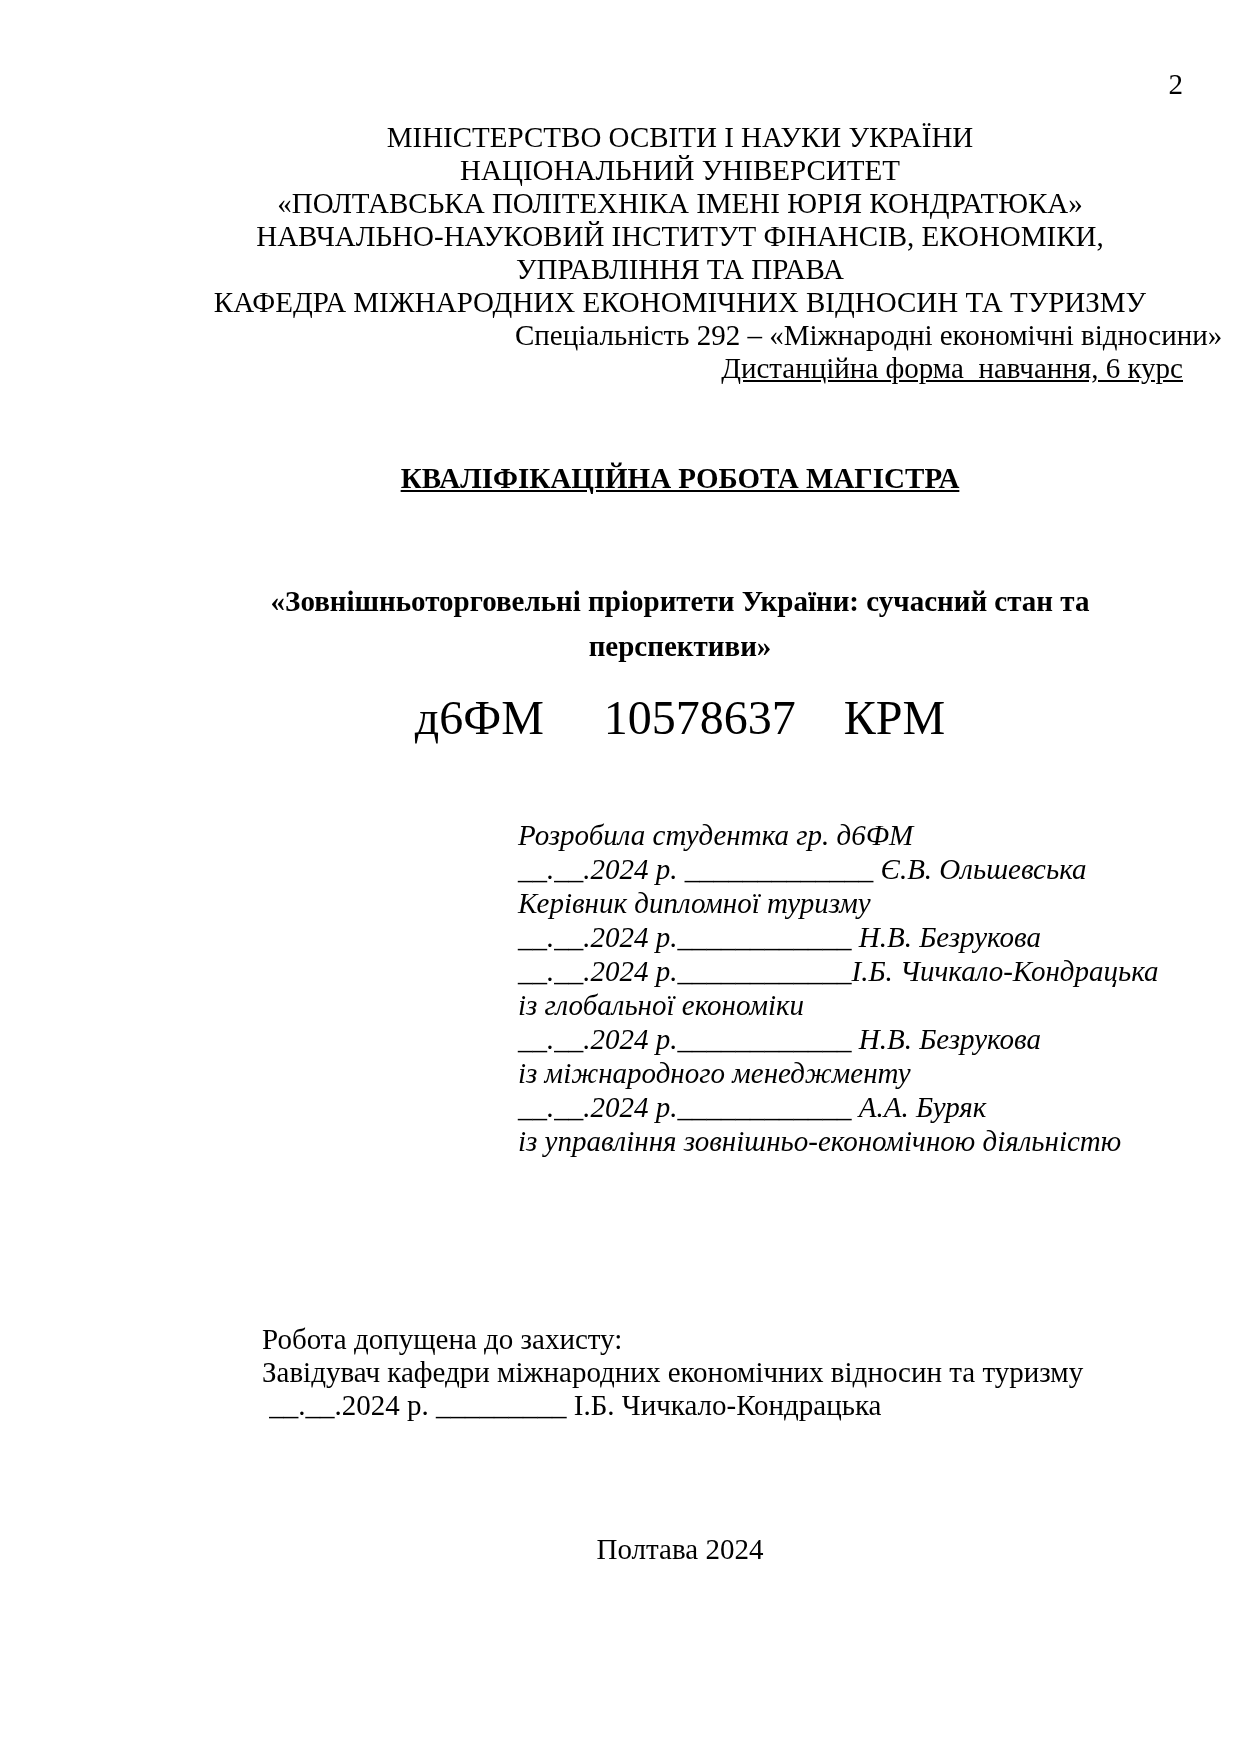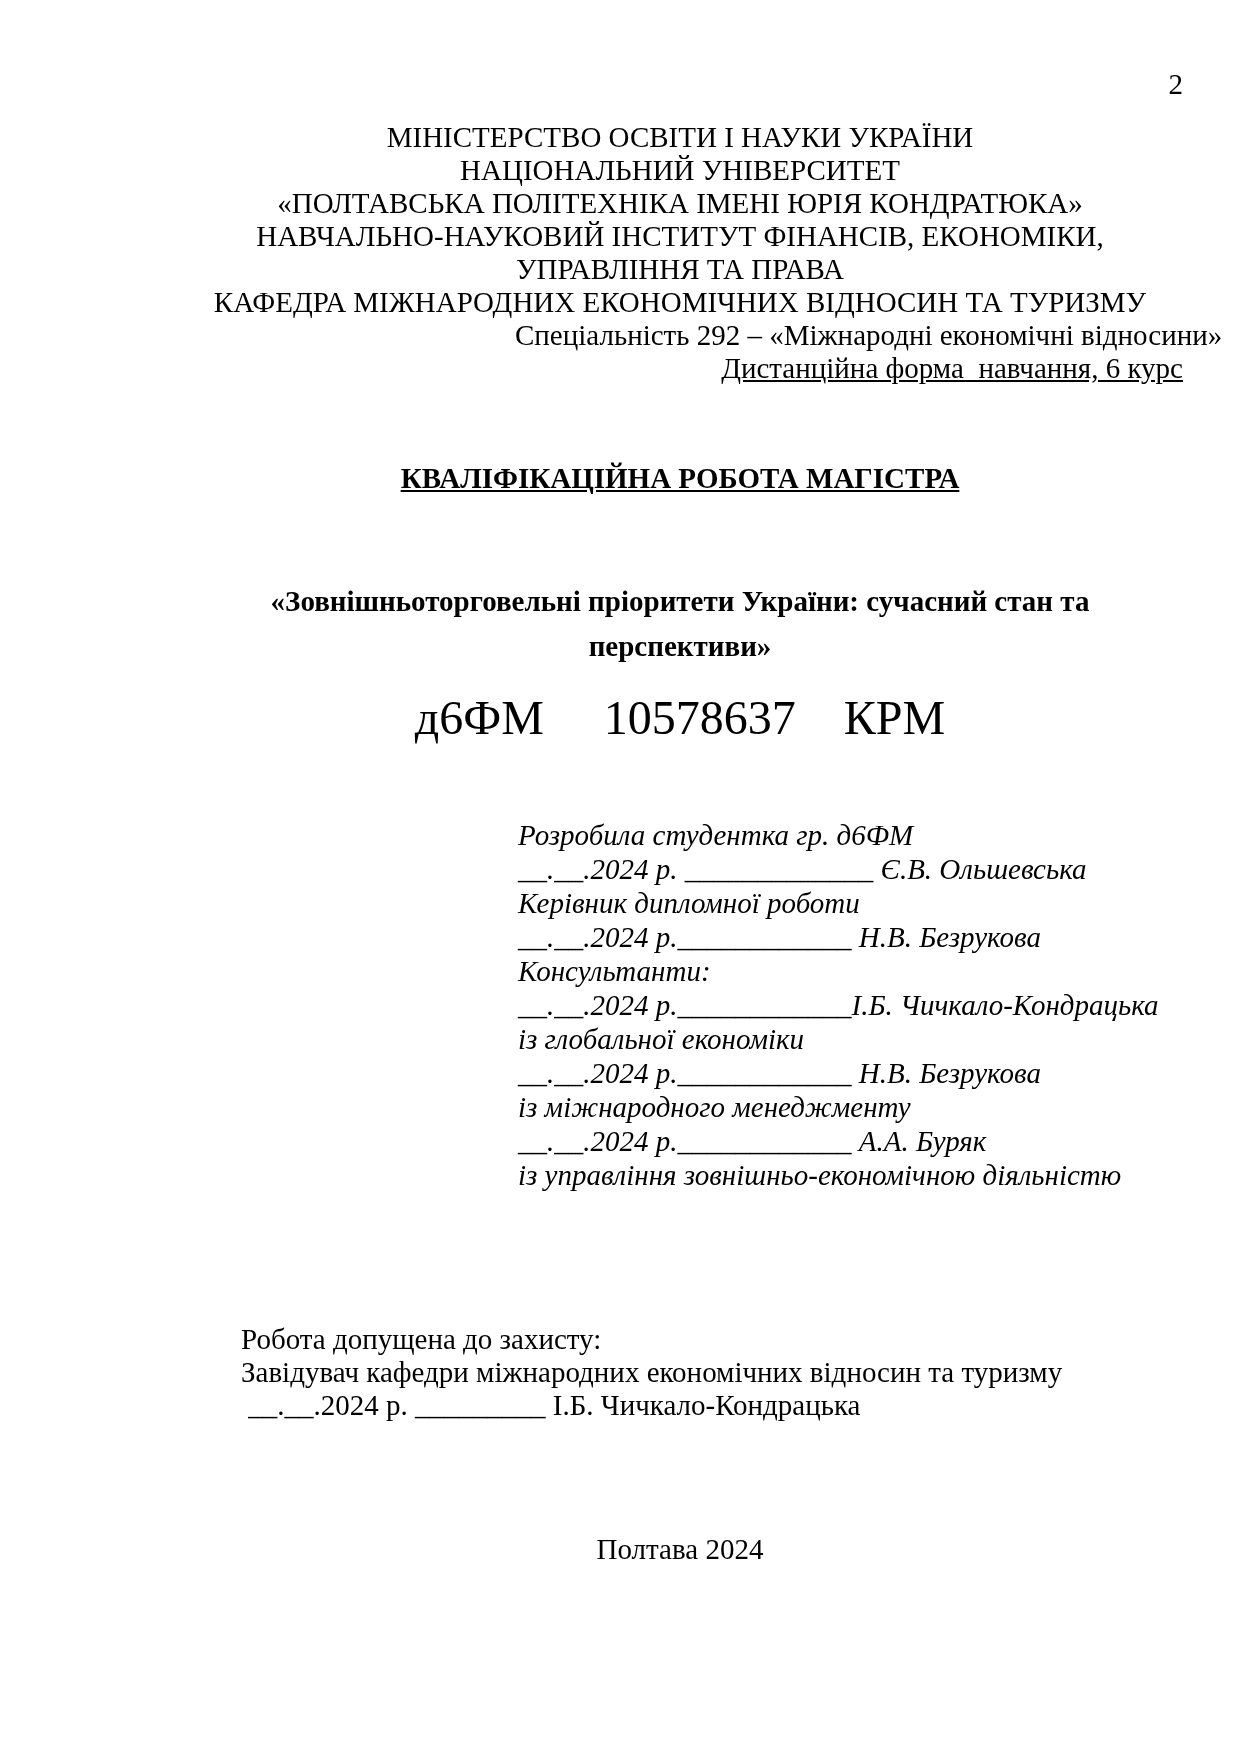--- a/index.html
+++ b/index.html
@@ -69,21 +69,21 @@
     position: absolute;
     top: 818px;
     left: 518px;
     line-height: 34px;
     font-style: italic;
   }
 
   .approval-block {
     position: absolute;
     top: 1323px;
-    left: 241px;
+    left: 262px;
     line-height: 33px;
   }
 
   .city-year {
     position: absolute;
     top: 1533px;
     left: 177px;
     width: 1006px;
     text-align: center;
     line-height: 33px;
@@ -112,23 +112,22 @@
   <div class="thesis-title">
     <div class="line">«Зовнішньоторговельні пріоритети України: сучасний стан та</div>
     <div class="line">перспективи»</div>
   </div>
 
   <div class="thesis-code line">д6ФМ     10578637    КРМ</div>
 
   <div class="signature-block">
     <div class="line">Розробила студентка гр. д6ФМ</div>
     <div class="line">__.__.2024 р. _____________ Є.В. Ольшевська</div>
-    <div class="line">Керівник дипломної роботи</div>
+    <div class="line">Керівник дипломної туризму</div>
     <div class="line">__.__.2024 р.____________ Н.В. Безрукова</div>
-    <div class="line">Консультанти:</div>
     <div class="line">__.__.2024 р.____________І.Б. Чичкало-Кондрацька</div>
     <div class="line">із глобальної економіки</div>
     <div class="line">__.__.2024 р.____________ Н.В. Безрукова</div>
     <div class="line">із міжнародного менеджменту</div>
     <div class="line">__.__.2024 р.____________ А.А. Буряк</div>
     <div class="line">із управління зовнішньо-економічною діяльністю</div>
   </div>
 
   <div class="approval-block">
     <div class="line">Робота допущена до захисту:</div>

